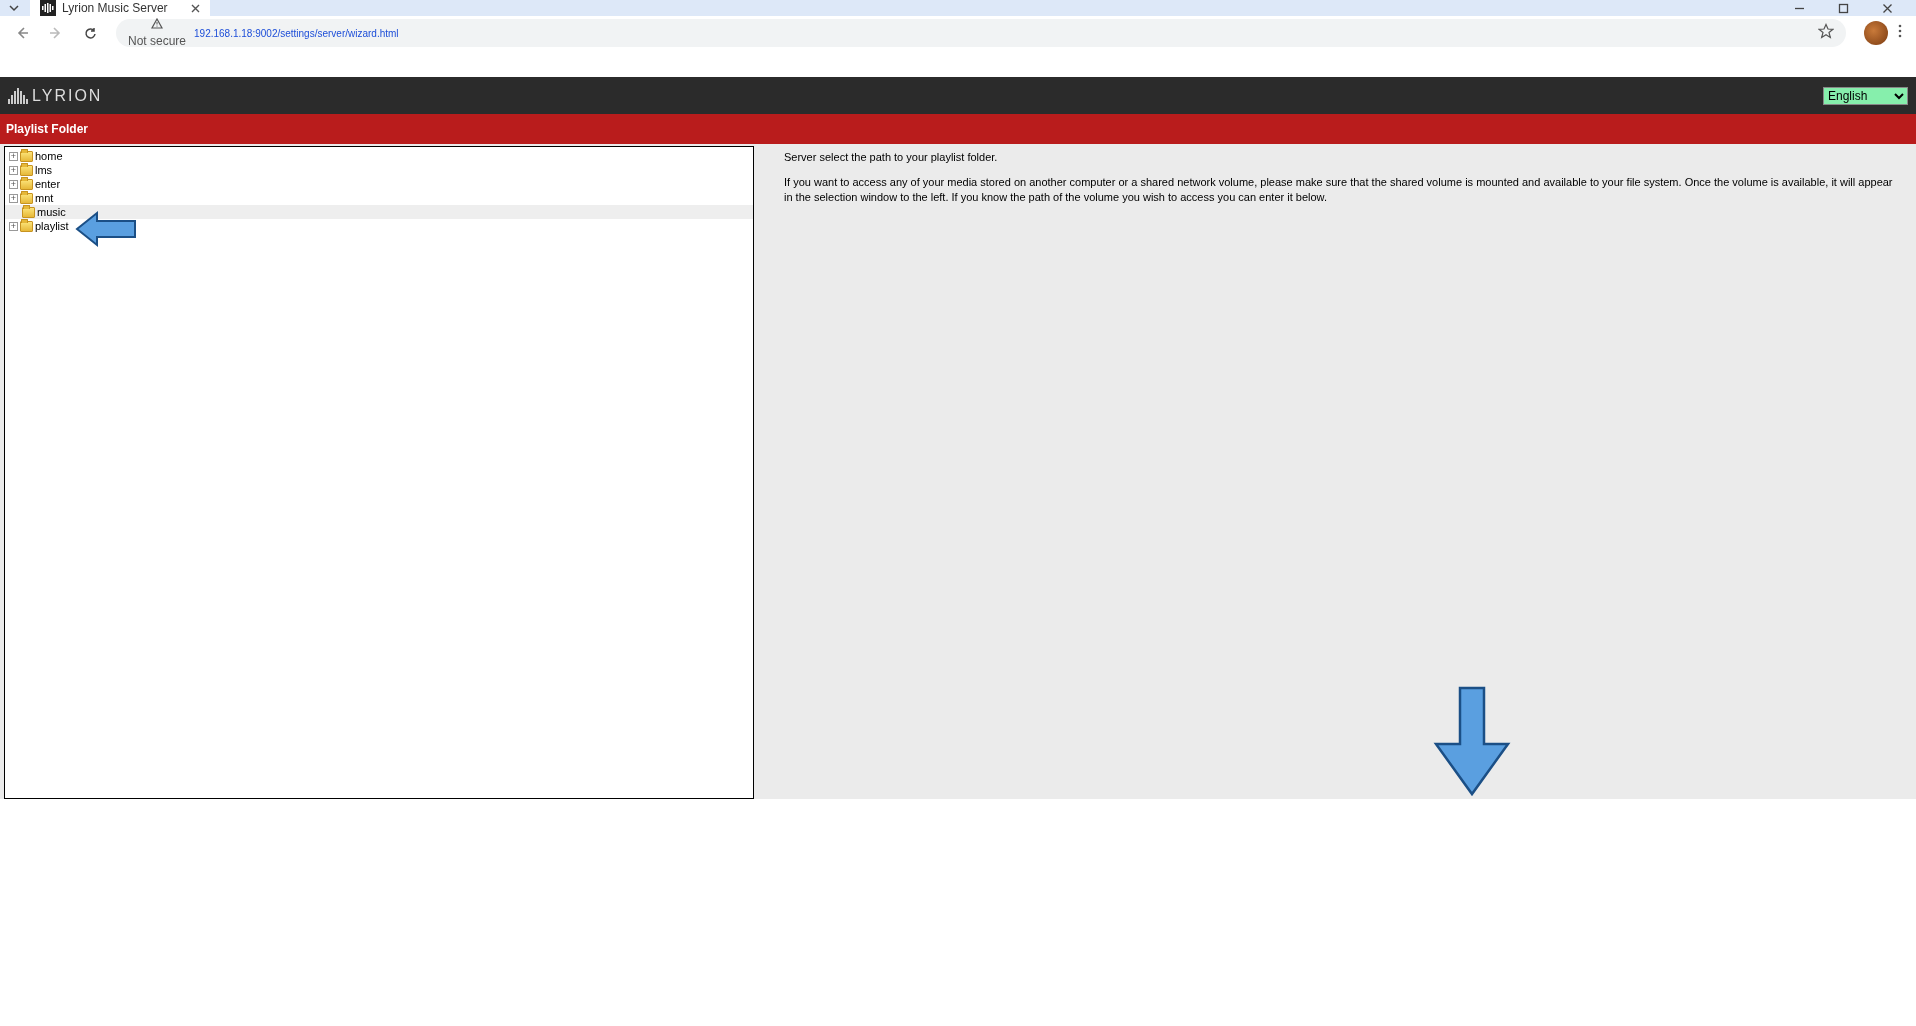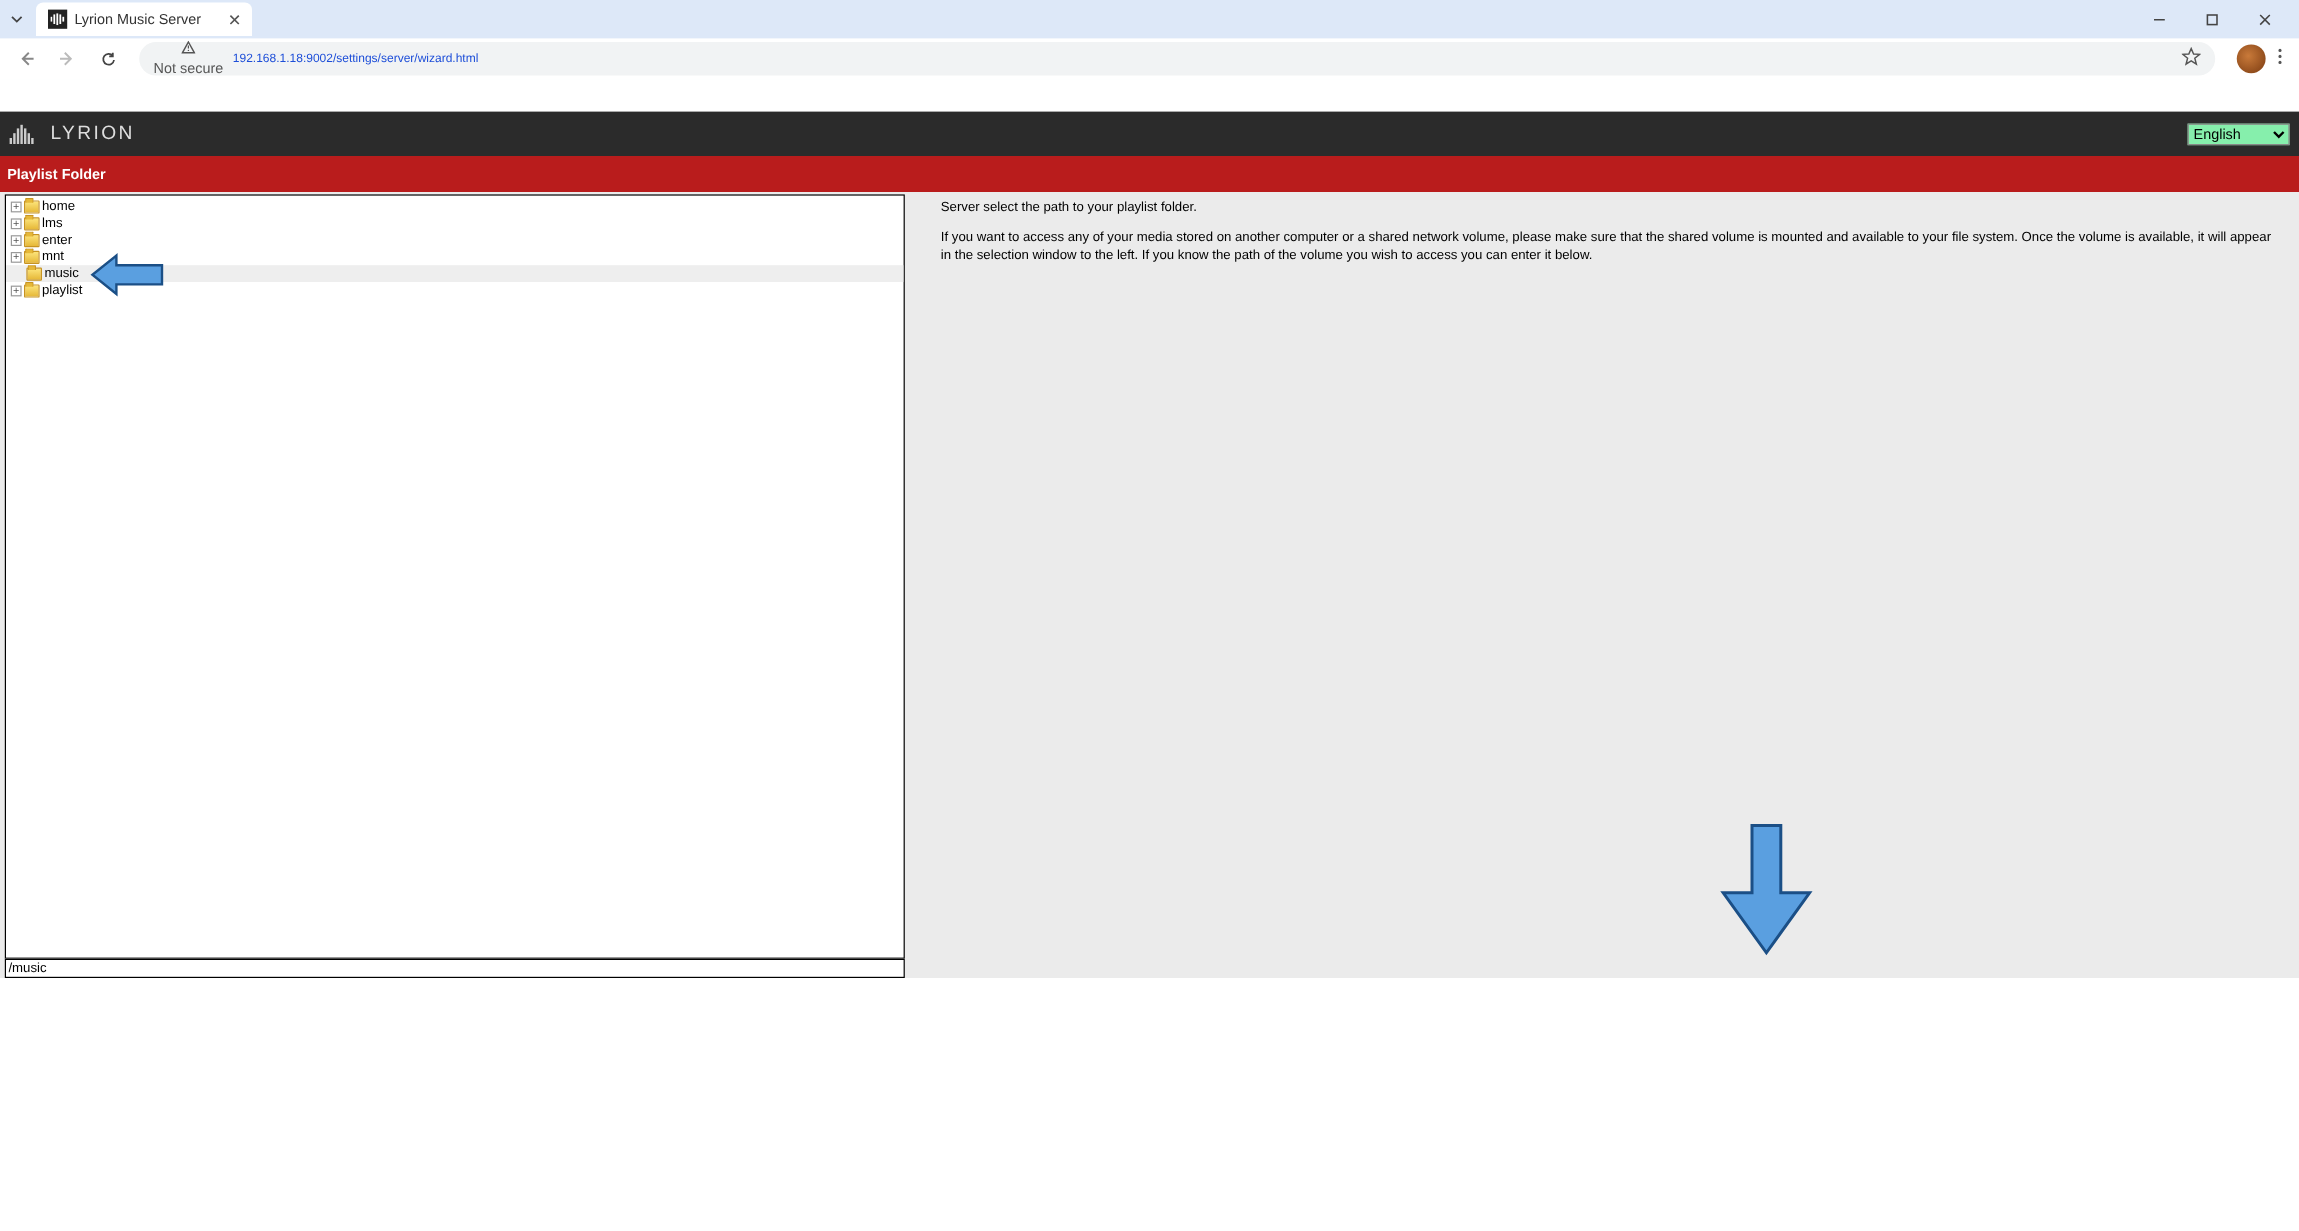--- a/index.html
+++ b/index.html
@@ -1,20 +1,20 @@
 <!DOCTYPE html>
 <html><head>
 <meta charset="utf-8">
 <style>
 * { margin: 0; padding: 0; box-sizing: border-box; font-family: Arial, sans-serif; }
 body { width: 1916px; height: 1026px; overflow: hidden; background: #fff; }
 
 
 .browser-chrome { background: #dde8f8; }
-.tab-bar { display: flex; align-items: center; height: 32px; padding: 0 4px; }
+.tab-bar { display: flex; align-items: center; height: 16px; padding: 0 4px; }
 .tab-dropdown { width: 20px; height: 20px; display: flex; align-items: center; justify-content: center; color: #333; font-size: 11px; }
 .tab { display: flex; align-items: center; background: #fff; border-radius: 6px 6px 0 0; height: 28px; padding: 0 10px; margin-left: 6px; width: 180px; gap: 6px; }
 .tab .favicon { width: 16px; height: 16px; background: #222; display: flex; align-items: center; justify-content: center; }
 .tab .favicon svg { width: 12px; height: 10px; }
 .tab-title { font-size: 12px; color: #333; flex: 1; white-space: nowrap; overflow: hidden; }
 .tab-close { color: #555; font-size: 13px; cursor: pointer; }
 .window-controls { margin-left: auto; display: flex; gap: 14px; padding-right: 10px; }
 .window-controls span { width: 30px; height: 24px; display: flex; align-items: center; justify-content: center; color: #444; font-size: 13px; }
 
 .addr-bar { display: flex; align-items: center; background: #fff; height: 34px; padding: 0 8px; gap: 6px; }
@@ -22,21 +22,21 @@
 .nav-btn.active { color: #333; }
 .url-field { flex: 1; display: flex; align-items: center; background: #f1f3f4; border-radius: 16px; height: 28px; padding: 0 12px; gap: 8px; margin-left: 6px; margin-right: 8px; }
 .security { display: flex; align-items: center; gap: 4px; font-size: 12px; color: #555; flex-direction: column; }
 .url-text { font-size: 10px; color: #1d4ed8; }
 .star-icon { color: #555; font-size: 16px; margin-left: auto; }
 .avatar { width: 24px; height: 24px; border-radius: 50%; background: radial-gradient(circle at 40% 40%, #c97a3a, #7a3a10); margin: 0 4px; }
 .menu-dots { color: #555; font-size: 16px; margin-right: 6px; }
 
 
 .app-header { background: #2b2b2b; height: 37px; display: flex; align-items: center; padding: 0 8px; }
-.logo { display: flex; align-items: center; gap: 14px; color: #ddd; }
+.logo { display: flex; align-items: center; gap: 4px; color: #ddd; }
 .logo-bars { display: flex; align-items: flex-end; gap: 1px; height: 16px; }
 .logo-bars span { width: 2px; background: #ccc; }
 .logo-text { font-size: 16px; letter-spacing: 2px; color: #ddd; font-weight: 400; }
 .lang-select { margin-left: auto; font-size: 12px; height: 18px; width: 85px; background: #86efac; border: 1px solid #888; }
 
 
 .section-title { background: #b91c1c; color: #fff; font-size: 12px; font-weight: bold; padding: 8px 6px; height: 30px; display: flex; align-items: center; }
 
 
 .main { display: flex; background: #ebebeb; height: 655px; }
@@ -198,21 +198,20 @@
           <span class="expand blank"></span>
           <span class="folder-ico" style="margin-left: 2px;"></span>
           <span class="tree-label">music</span>
         </div>
         <div class="tree-item">
           <span class="expand">+</span>
           <span class="folder-ico"></span>
           <span class="tree-label">playlist</span>
         </div>
       </div>
-    <input class="path-input" type="text" value="/music" style="">
   </div>
   <div class="right-pane">
     <p>Server select the path to your playlist folder.</p>
     <p>If you want to access any of your media stored on another computer or a shared network volume, please make sure that the shared volume is mounted and available to your file system. Once the volume is available, it will appear in the selection window to the left. If you know the path of the volume you wish to access you can enter it below.</p>
   </div>
 </div>
 
 <div class="bottom-gap"></div>
 
 <div class="arrow-annot" style="left:73px; top:209px;">

